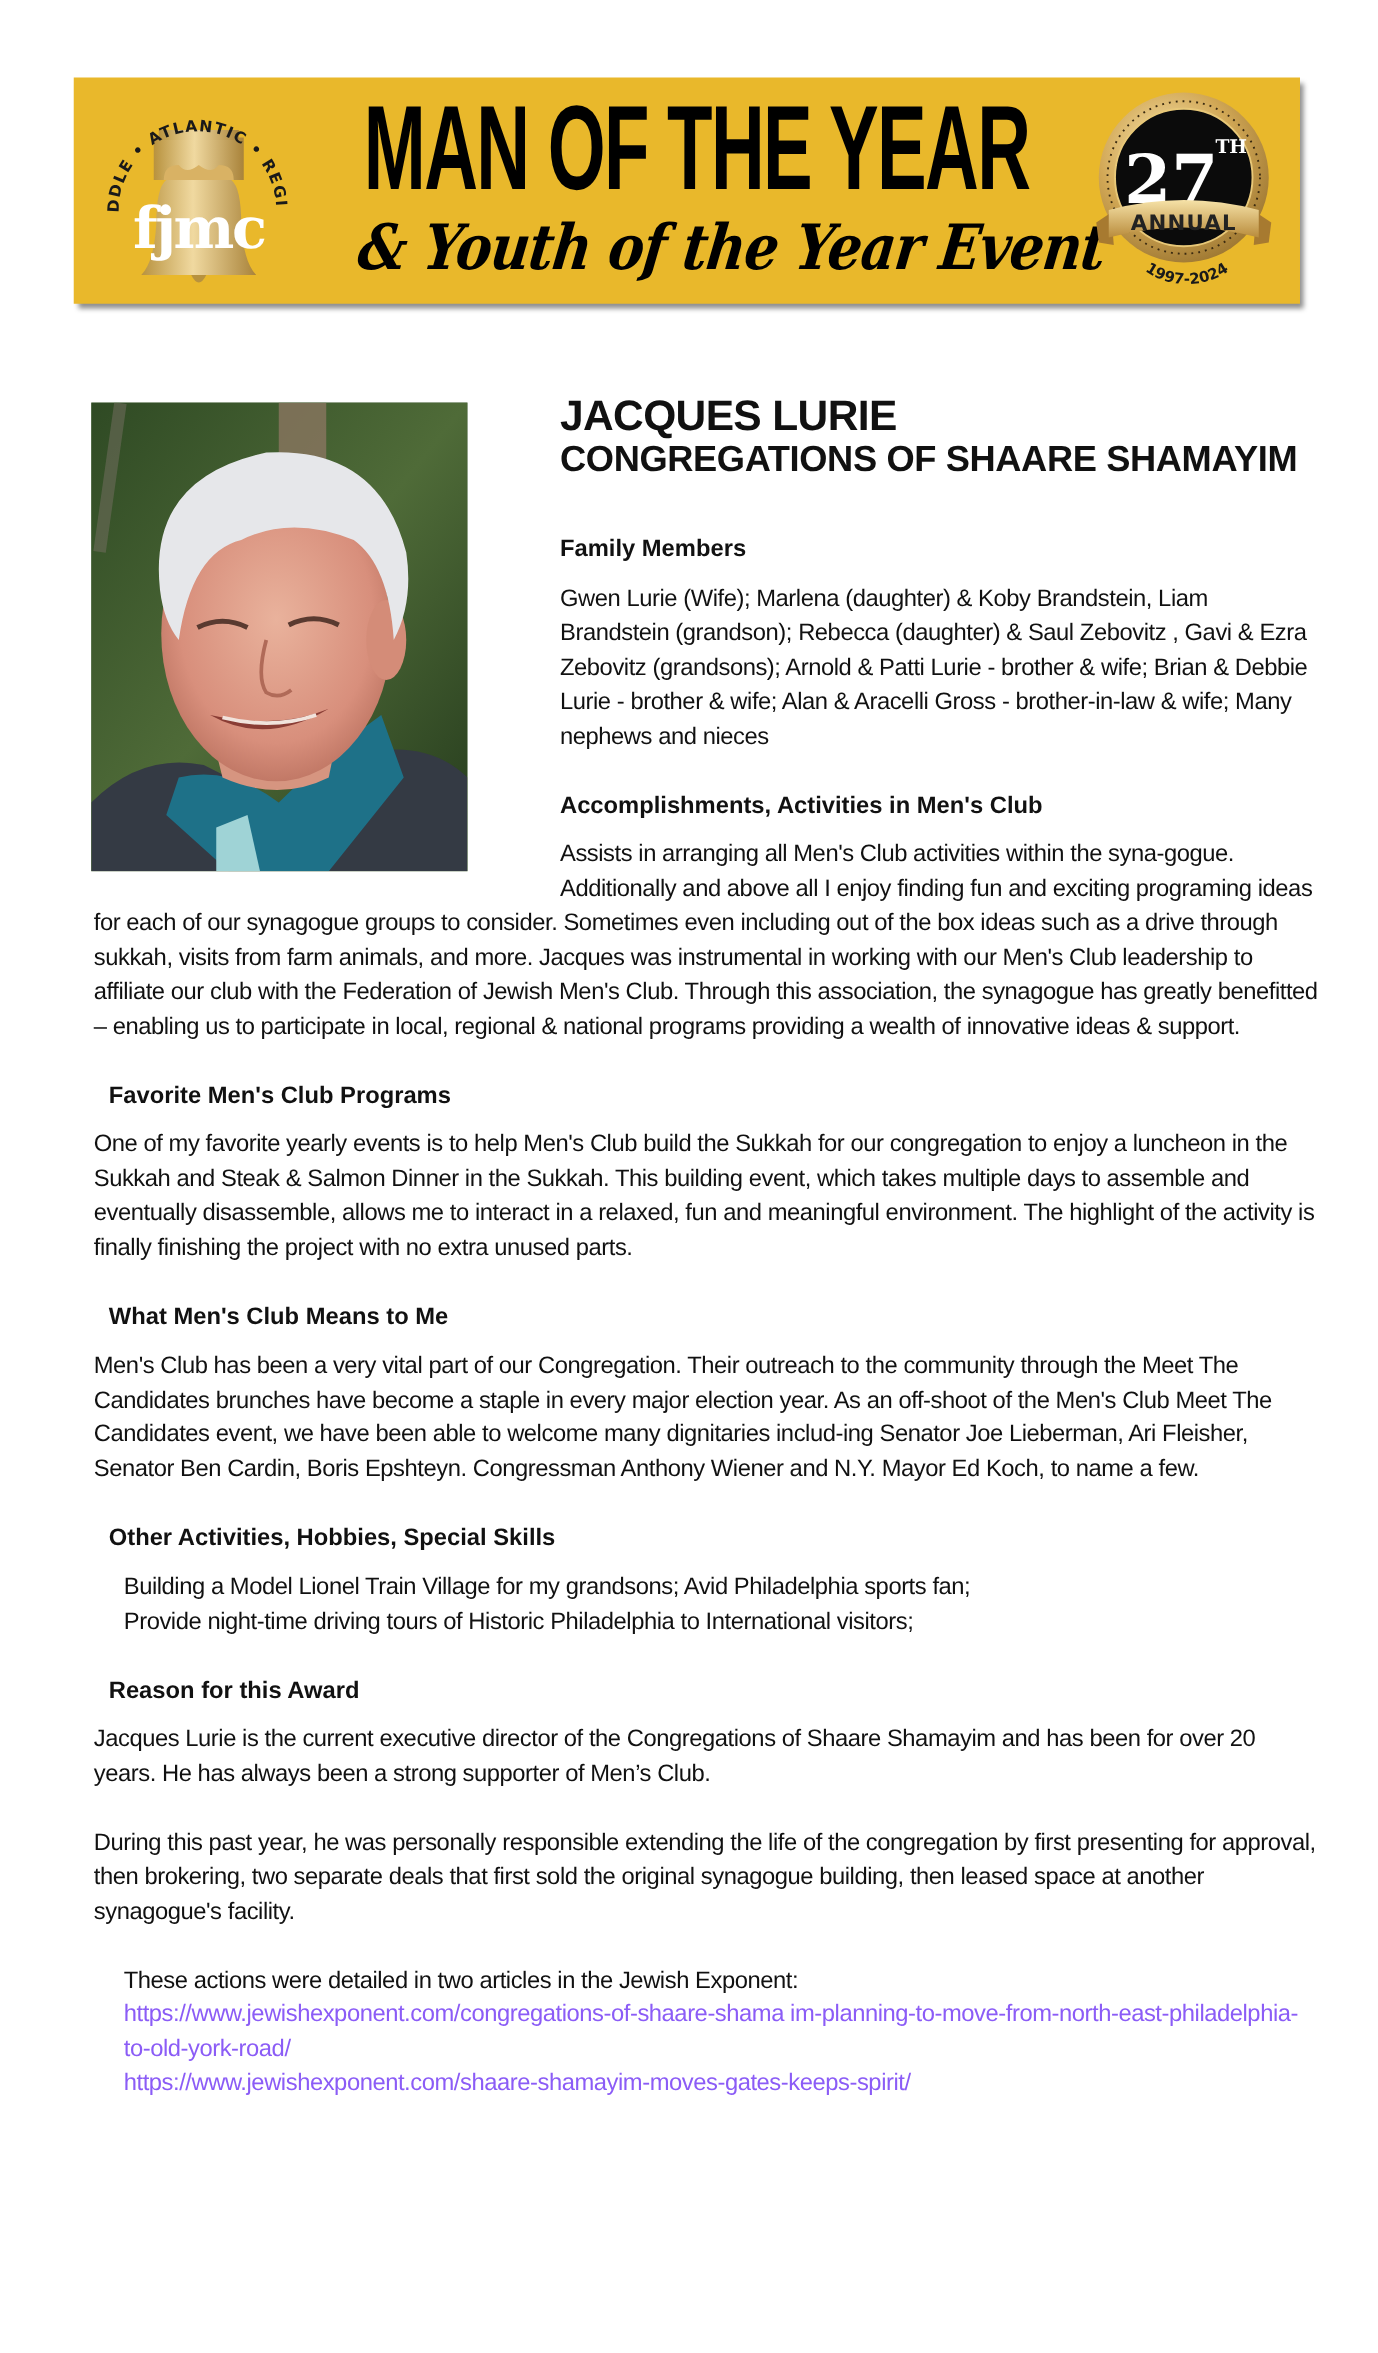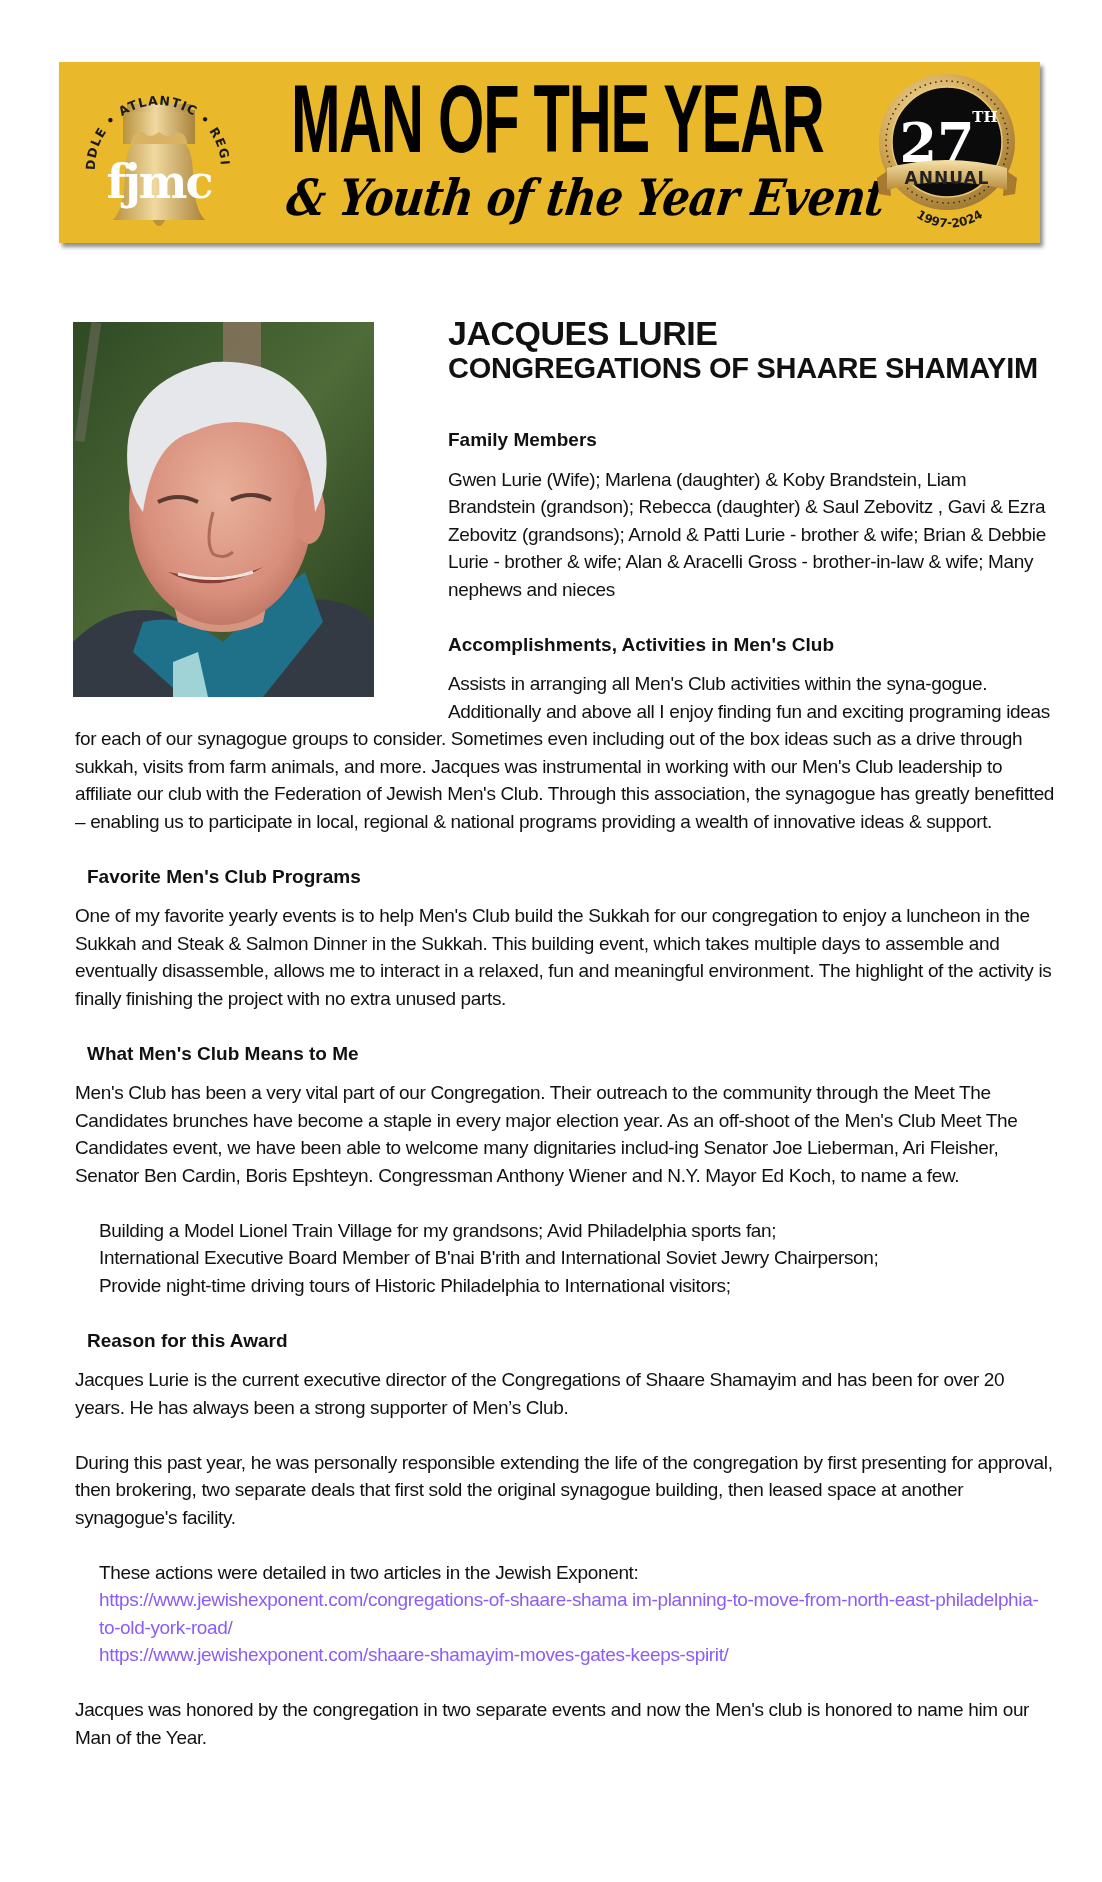--- a/index.html
+++ b/index.html
@@ -157,31 +157,30 @@
     <div class="section-title">Favorite Men's Club Programs</div>
     <p class="para last">One of my favorite yearly events is to help Men's Club build the Sukkah for our congregation to enjoy a luncheon in the Sukkah and Steak &amp; Salmon Dinner in the Sukkah.  This building event, which takes multiple days to assemble and eventually disassemble, allows me to interact in a relaxed, fun and meaningful environment.  The highlight of the activity is finally finishing the project with no extra unused parts.</p>
   </div>
 
   <div class="section">
     <div class="section-title">What Men's Club Means to Me</div>
     <p class="para last">Men's Club has been a very vital part of our Congregation.  Their outreach to the community through the Meet The Candidates brunches have become a staple in every major election year.  As an off-shoot of the Men's Club Meet The Candidates event, we have been able to welcome many dignitaries includ-ing Senator Joe Lieberman, Ari Fleisher, Senator Ben Cardin, Boris Epshteyn. Congressman Anthony Wiener and N.Y. Mayor Ed Koch, to name a few.</p>
   </div>
 
   <div class="section">
+    <div class="section-title">Other Activities, Hobbies, Special Skills</div>
     <p class="para last">
       <span class="line">Building a Model Lionel Train Village for my grandsons; Avid Philadelphia sports fan;</span>
-      <span class="line">International Executive Board Member of B'nai B'rith and International Soviet Jewry Chairperson;</span>
       <span class="line">Provide night-time driving tours of Historic Philadelphia to International visitors;</span>
     </p>
   </div>
 
   <div class="section">
     <div class="section-title">Reason for this Award</div>
     <p class="para">Jacques Lurie is the current executive director of the Congregations of Shaare Shamayim and has been for over 20 years. He has always been a strong supporter of Men’s Club.</p>
     <p class="para">During this past year, he was personally responsible extending the life of the congregation by first presenting for approval, then brokering, two separate deals that first sold the original synagogue building, then leased space at another synagogue's facility.</p>
     <p class="para">
       <span class="line">These actions were detailed in two articles in the Jewish Exponent:</span>
       <a class="line link">https://www.jewishexponent.com/congregations-of-shaare-shama im-planning-to-move-from-north-east-philadelphia-to-old-york-road/</a>
       <a class="line link">https://www.jewishexponent.com/shaare-shamayim-moves-gates-keeps-spirit/</a>
     </p>
-    <p class="para last">Jacques was honored by the congregation in two separate events and now the Men's club is honored to name him our Man of the Year.</p>
   </div>
 </div>
 
 </body></html>

